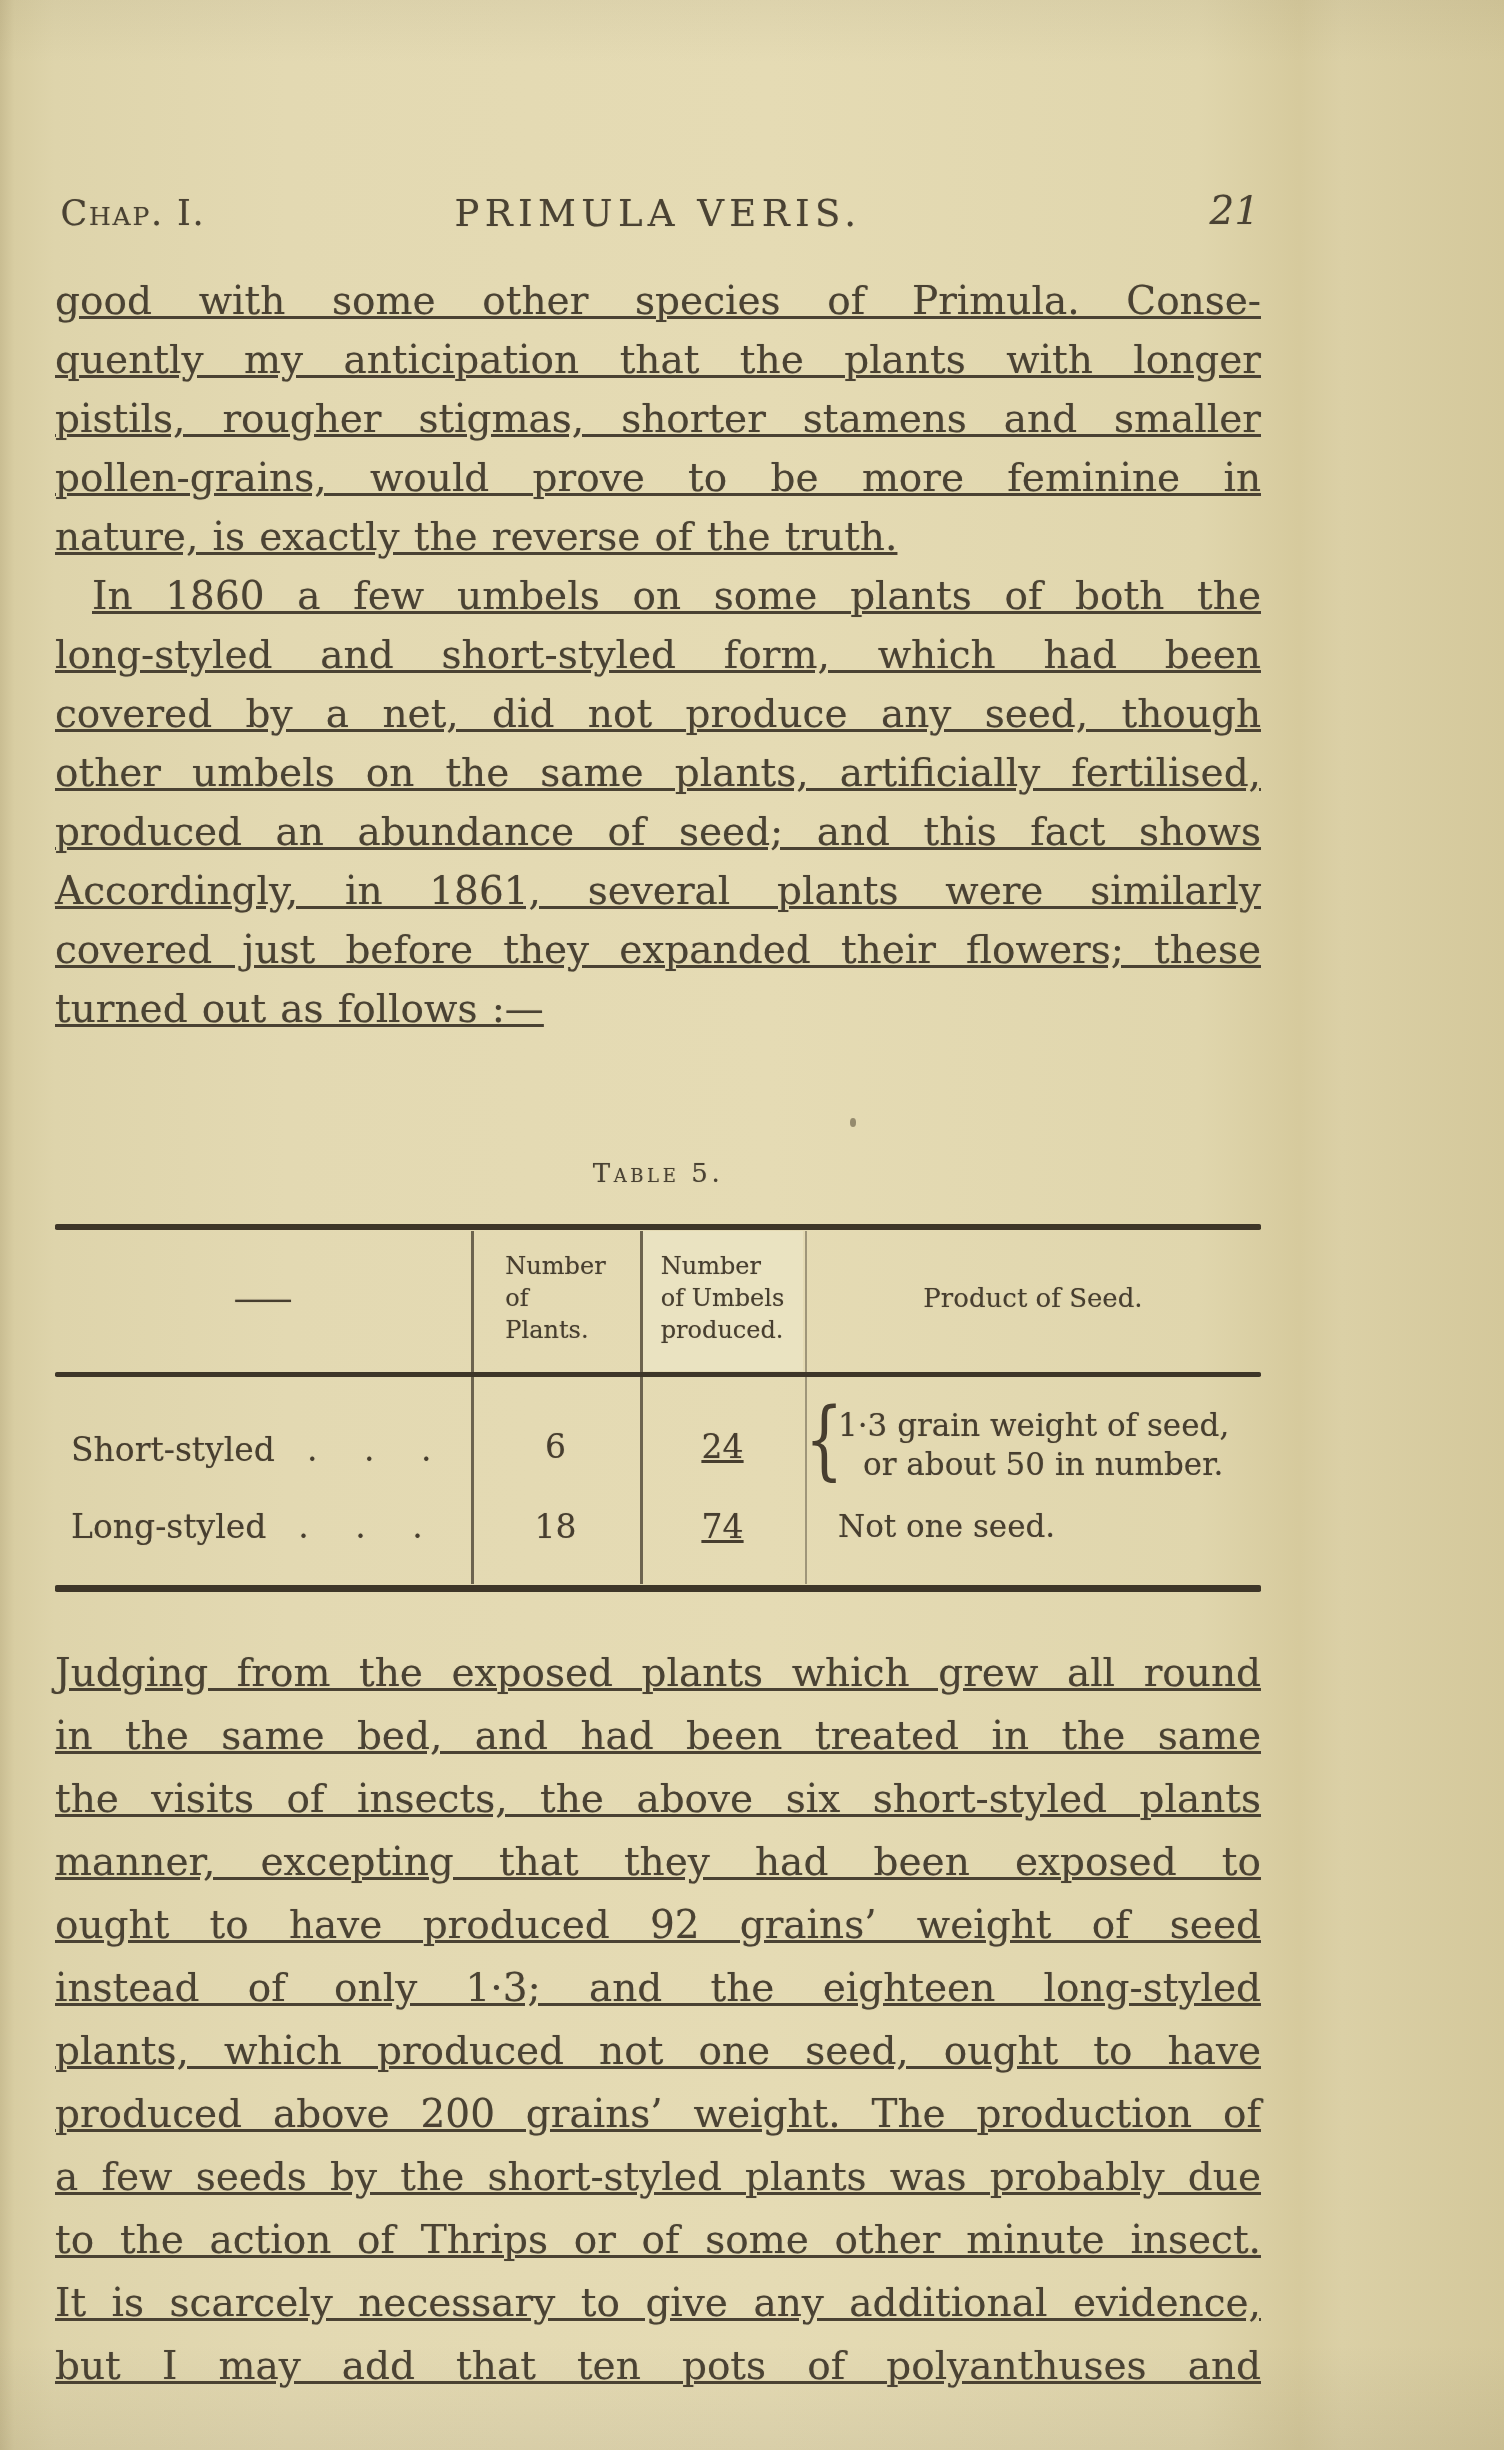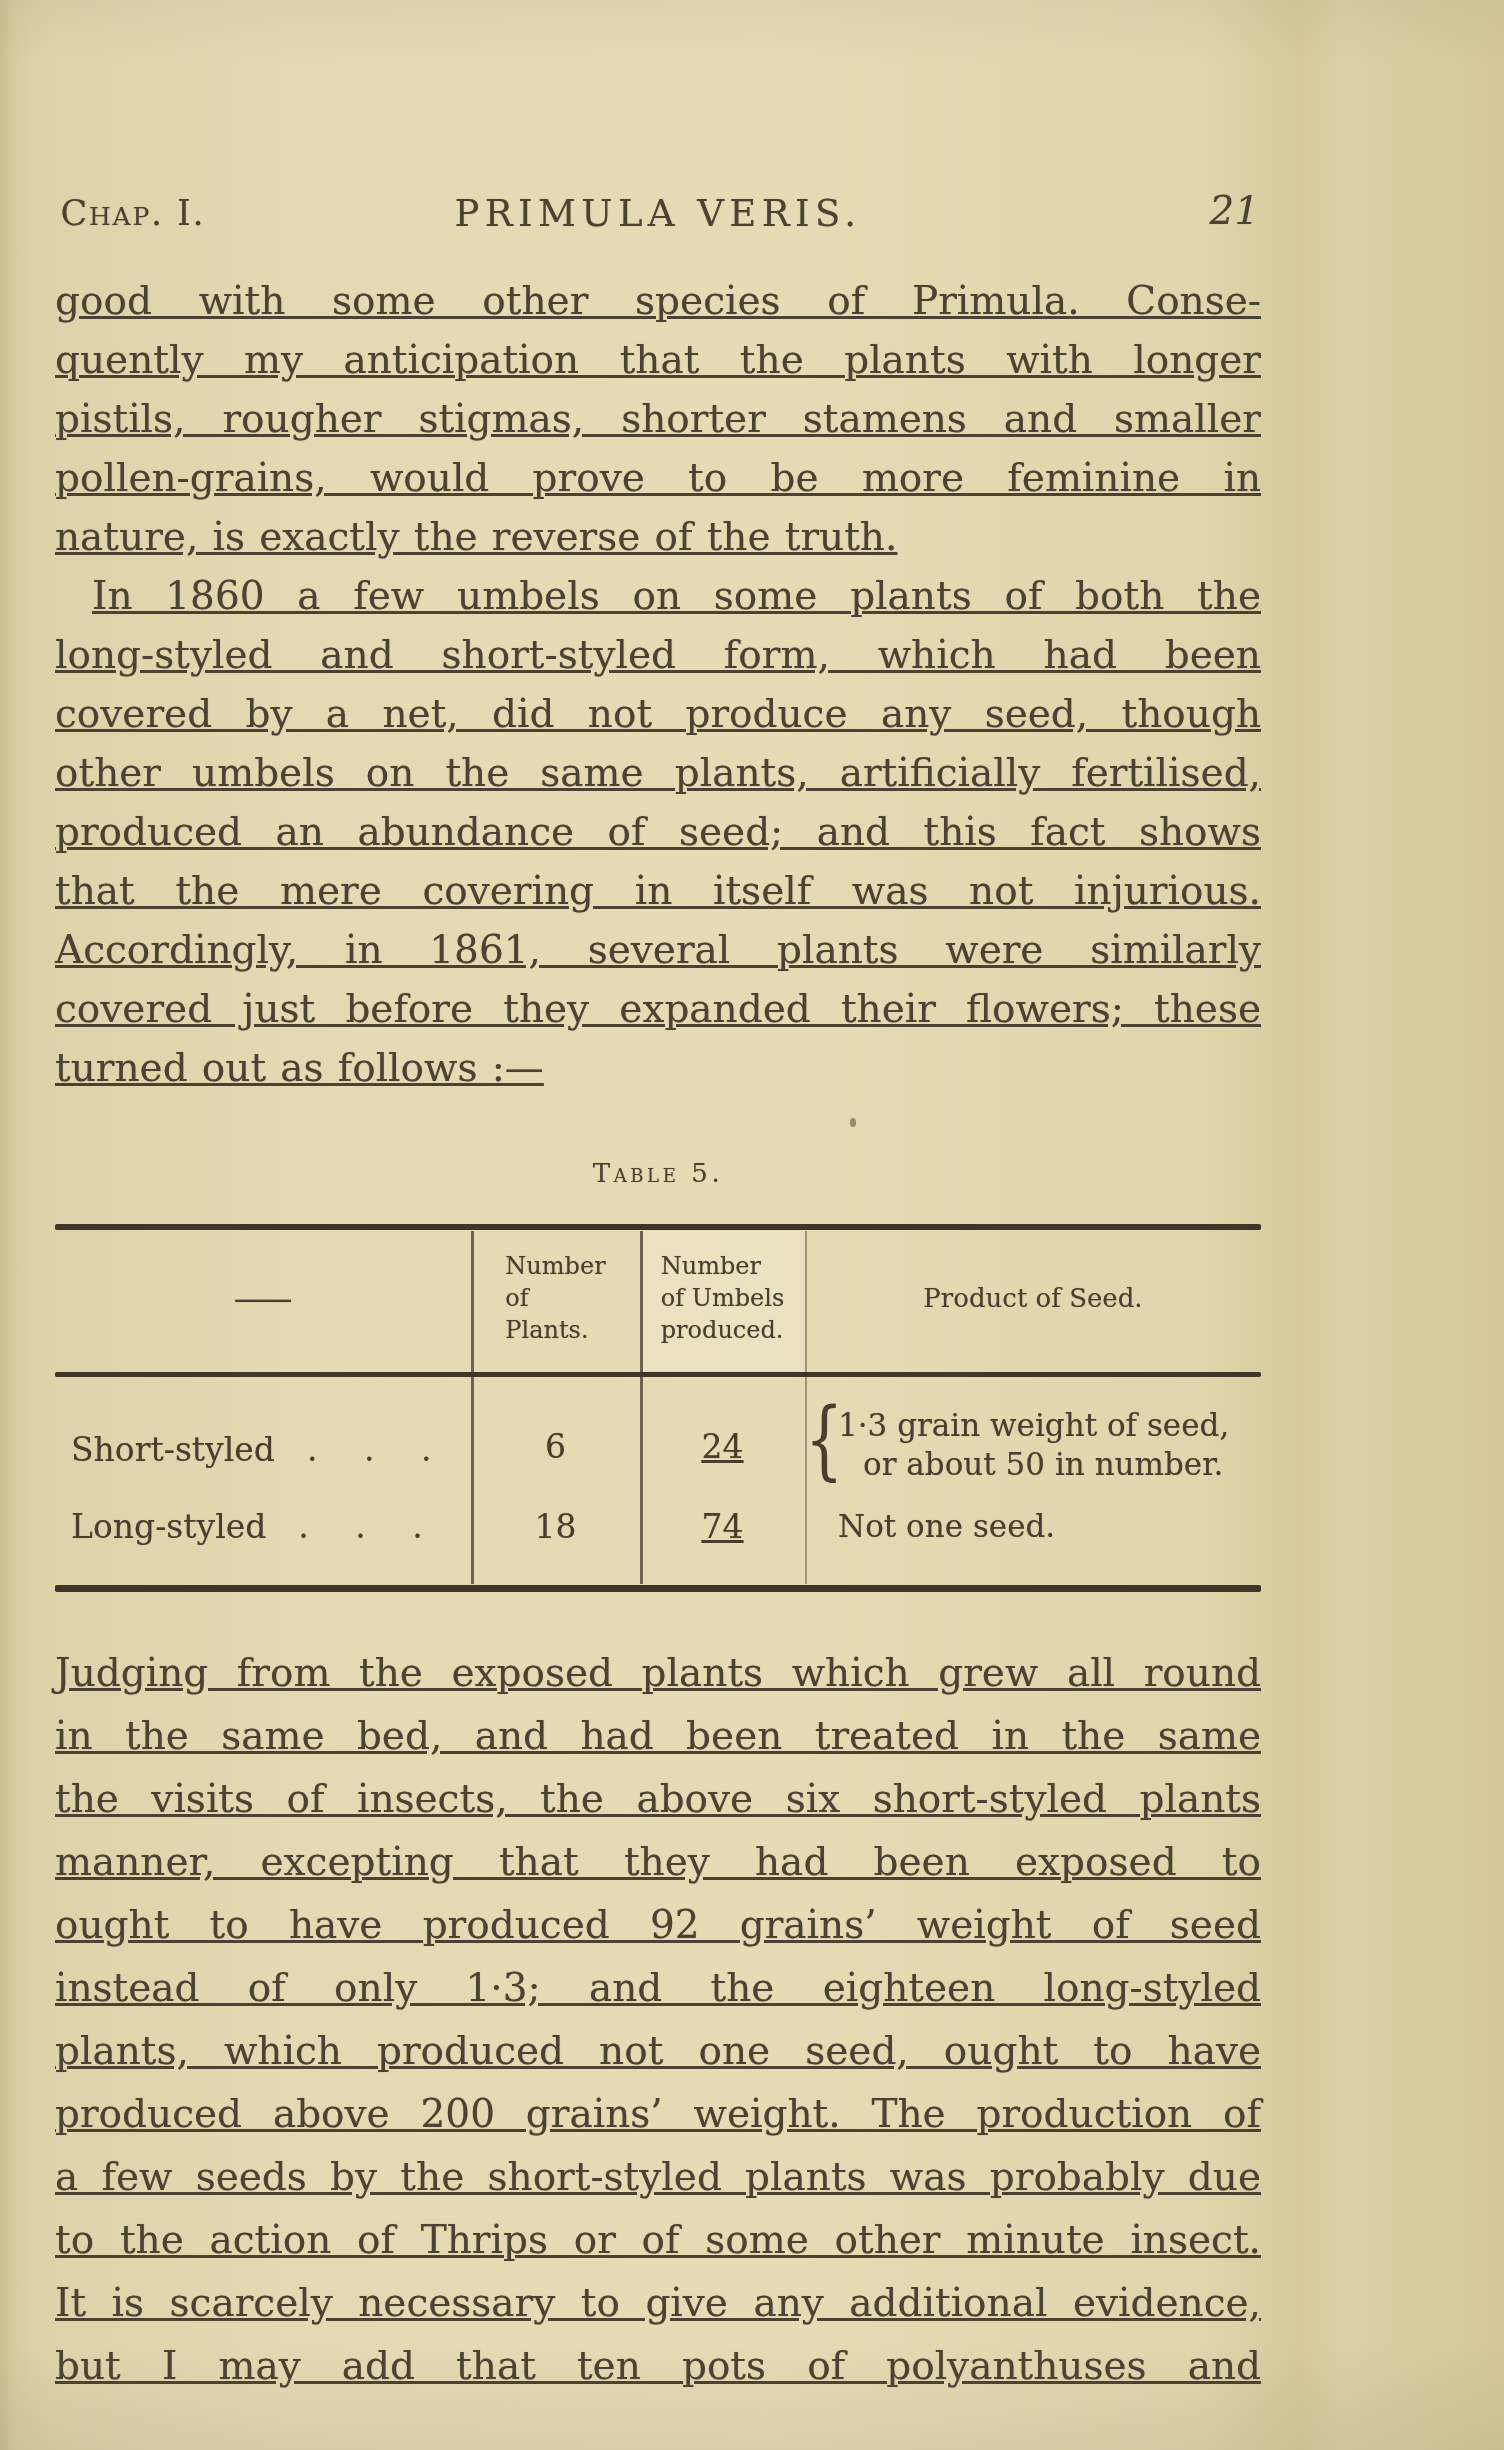--- a/index.html
+++ b/index.html
@@ -79,21 +79,20 @@
     <div class="line">good with some other species of Primula. Conse-</div>
     <div class="line">quently my anticipation that the plants with longer</div>
     <div class="line">pistils, rougher stigmas, shorter stamens and smaller</div>
     <div class="line">pollen-grains, would prove to be more feminine in</div>
     <div class="line end">nature, is exactly the reverse of the truth.</div>
     <div class="line indent">In 1860 a few umbels on some plants of both the</div>
     <div class="line">long-styled and short-styled form, which had been</div>
     <div class="line">covered by a net, did not produce any seed, though</div>
     <div class="line">other umbels on the same plants, artificially fertilised,</div>
     <div class="line">produced an abundance of seed; and this fact shows</div>
-    <div class="line">that the mere covering in itself was not injurious.</div>
     <div class="line">Accordingly, in 1861, several plants were similarly</div>
     <div class="line">covered just before they expanded their flowers; these</div>
     <div class="line end">turned out as follows :—</div>
   </div>
 
   <div class="table-title">Table 5.</div>
 
   <div class="dtable">
     <div class="lightband"></div>
     <div class="rule top"></div>

